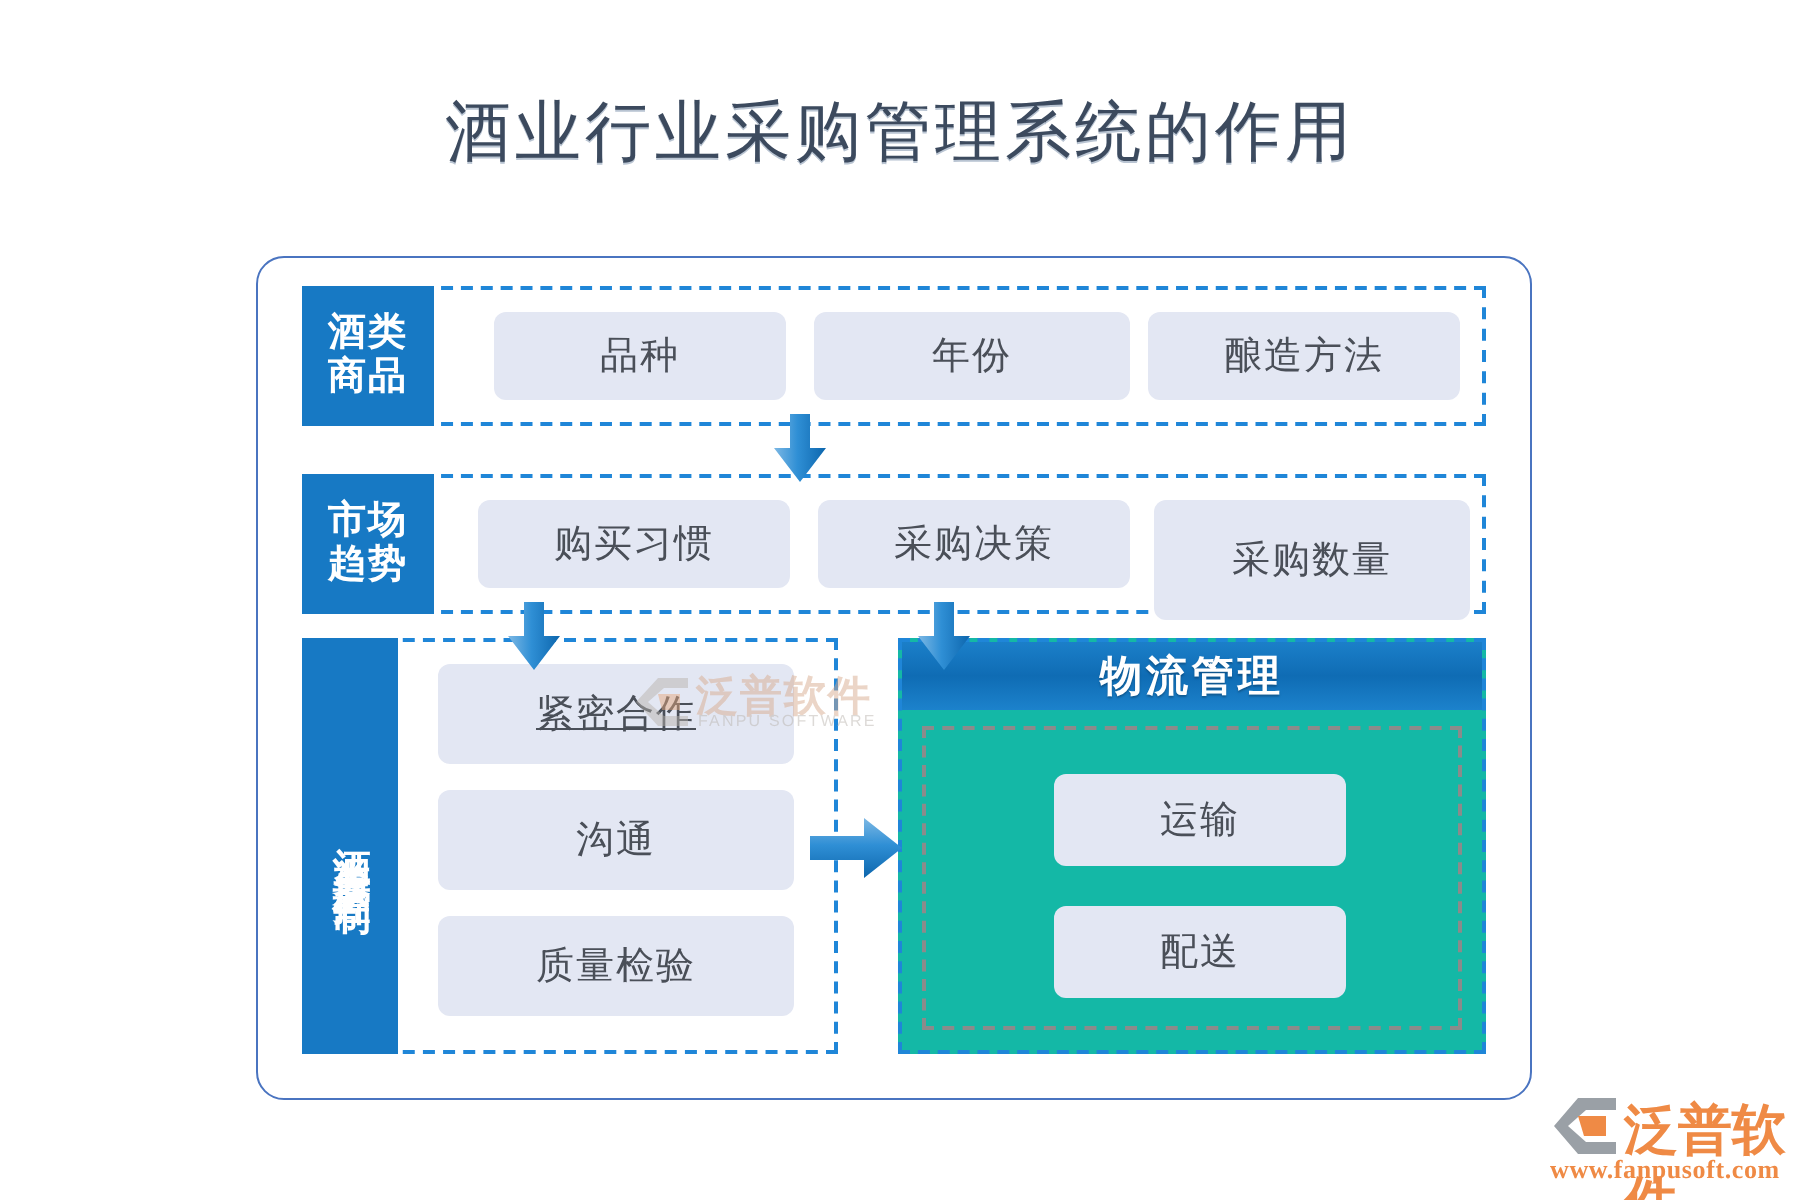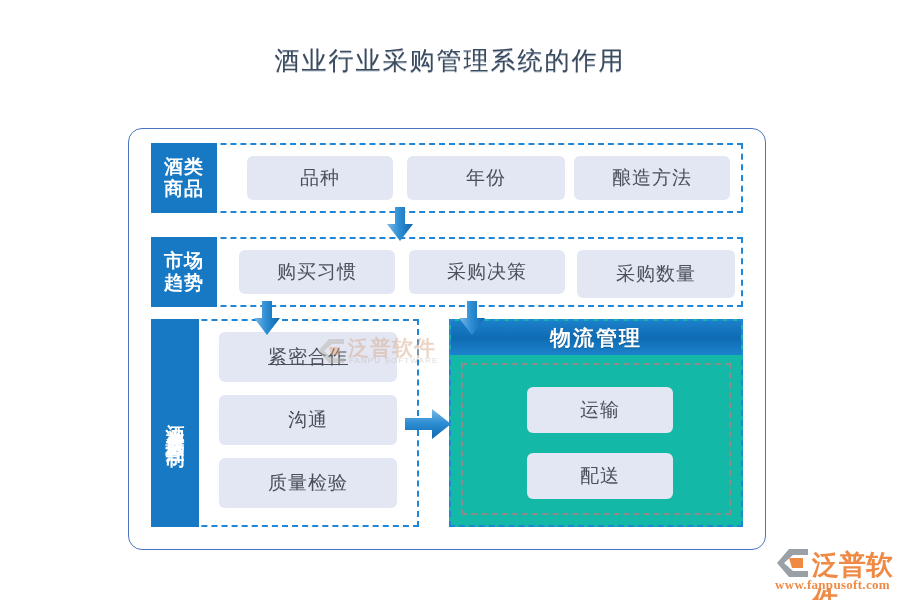--- a/index.html
+++ b/index.html
@@ -15,21 +15,21 @@
     position: relative;
   }
 
   
   #page-title {
     position: absolute;
     top: 44px;
     left: 0;
     width: 900px;
     text-align: center;
-    font-size: 25px;
+    font-size: 33px;
     letter-spacing: 2px;
     color: #3c4a5e;
     font-family: "Liberation Serif", "DejaVu Serif", serif;
     font-weight: 400;
     text-shadow: 0 1px 0 #b9c4d2;
   }
 
   
   #diagram-container {
     position: absolute;
@@ -248,21 +248,21 @@
 
   <div class="cat-label" style="left:22px; top:108px; width:66px; height:70px;">
     <span style="display:block;">
       <span>市场</span><br>
       <span>趋势</span>
     </span>
   </div>
 
   <div class="chip" style="left:110px; top:121px; width:156px; height:44px;">购买习惯</div>
   <div class="chip" style="left:280px; top:121px; width:156px; height:44px;">采购决策</div>
-  <div class="chip" style="left:448px; top:121px; width:158px; height:48px;">采购数量</div>
+  <div class="chip" style="left:448px; top:121px; width:158px; height:60px;">采购数量</div>
 
   <svg class="arrow-down" style="left:125px; top:172px;" viewBox="0 0 26 34">
     <defs>
       <linearGradient id="gradDown2" x1="0" y1="0" x2="1" y2="0">
         <stop offset="0%" stop-color="#7db8e4"></stop>
         <stop offset="45%" stop-color="#2f8fd5"></stop>
         <stop offset="100%" stop-color="#0d66ad"></stop>
       </linearGradient>
     </defs>
     <polygon points="8,0 18,0 18,17 26,17 13,34 0,17 8,17" fill="url(#gradDown2)"></polygon>

